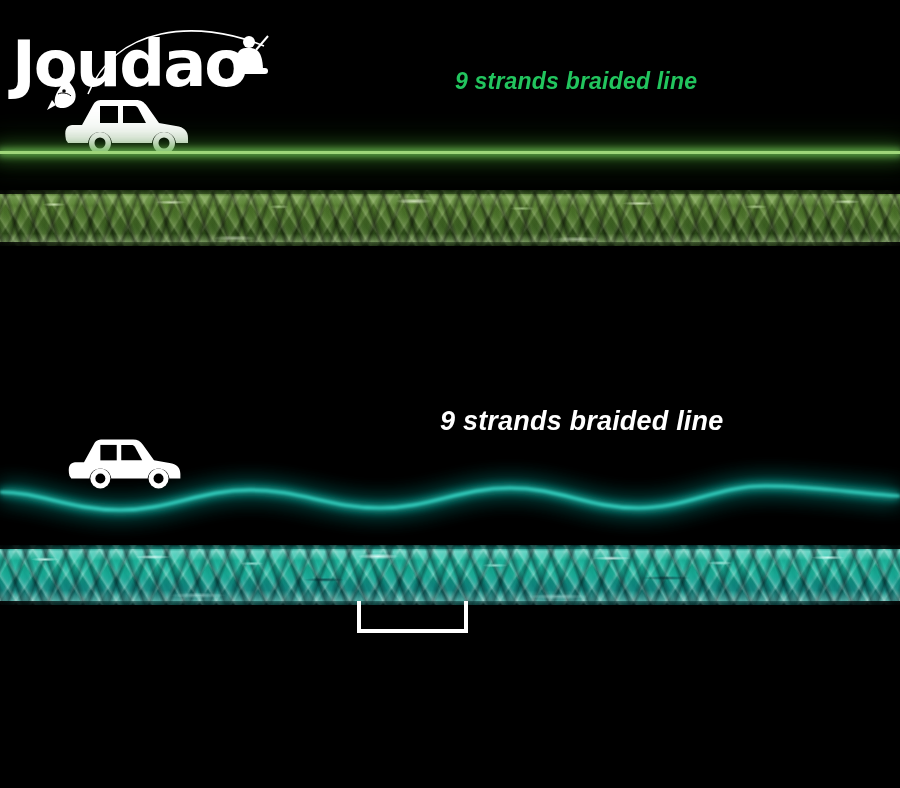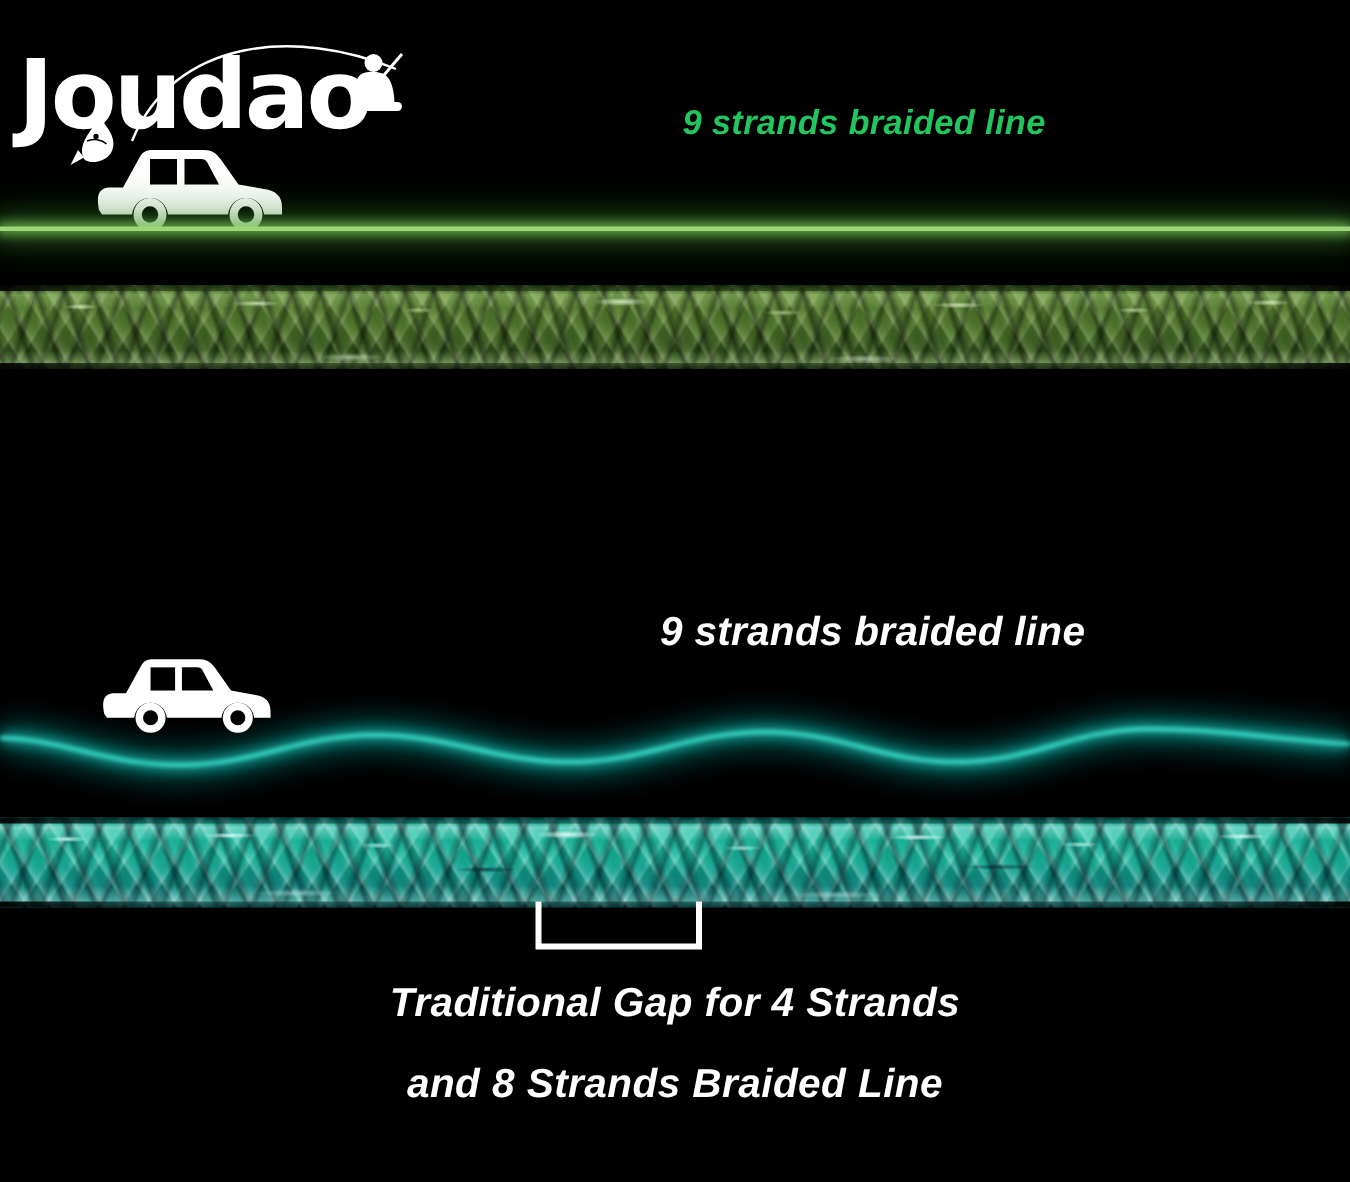--- a/index.html
+++ b/index.html
@@ -393,18 +393,14 @@
     <div class="edgeTop"></div>
     <div class="edgeBot"></div>
   </div>
 
   <div id="gap-bracket">
     <svg width="115" height="38" viewBox="0 0 115 38">
       <path d="M4 1 L 4 31 L 111 31 L 111 1" fill="none" stroke="#ffffff" stroke-width="4" stroke-linecap="butt"></path>
     </svg>
   </div>
 
-  <div id="caption-block">
-    <div id="caption-line-1" class="caption-line">Traditional Gap for 4 Strands</div>
-    <div id="caption-line-2" class="caption-line">and 8 Strands Braided Line</div>
-  </div>
 
 </div>
 
 </body></html>

